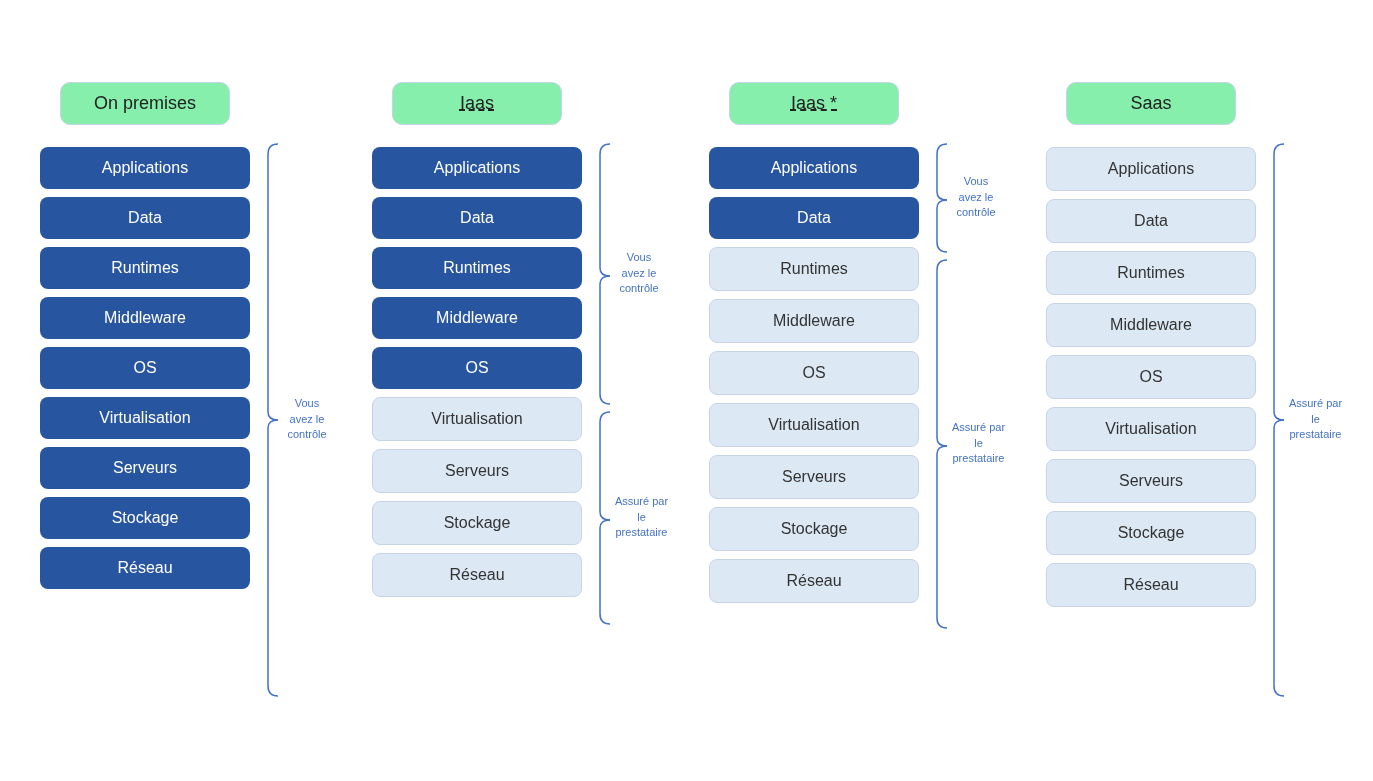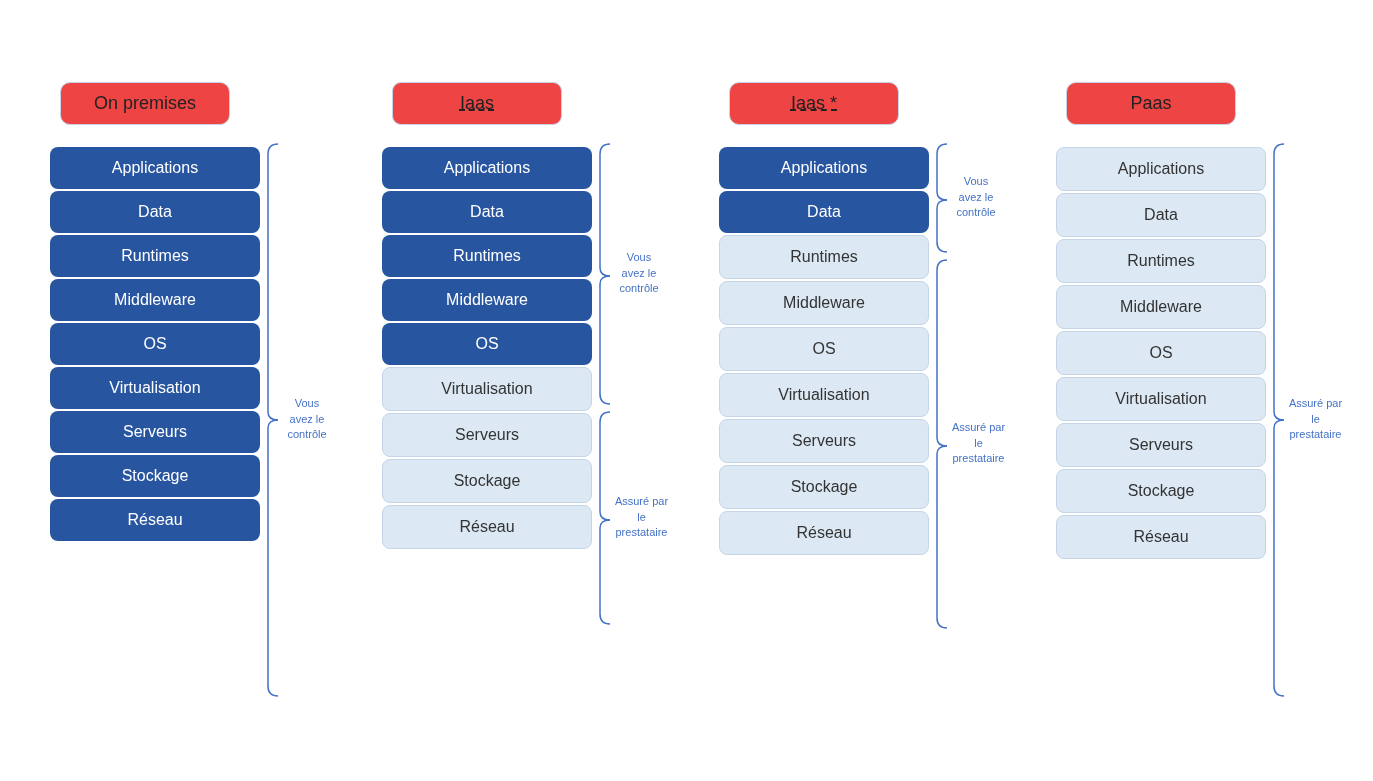--- a/index.html
+++ b/index.html
@@ -27,45 +27,44 @@
       align-items: flex-start;
       position: relative;
     }
     .column {
       display: flex;
       flex-direction: column;
       align-items: center;
       width: 230px;
     }
     .column-title {
-      background: #ef4444;
+      background: #86efac;
       border: 1px solid #c5d5e8;
       border-radius: 10px;
       padding: 10px 30px;
       font-size: 18px;
       color: #222;
       margin-bottom: 22px;
       text-align: center;
       min-width: 170px;
     }
     .title-iaas {
       text-decoration: underline;
       text-decoration-style: dashed;
-      border-radius: 9px;
     }
     .title-paas {
       text-decoration: underline;
       text-decoration-style: dashed;
     }
     .items-list {
       display: flex;
       flex-direction: column;
-      gap: 2px;
+      gap: 8px;
       width: 100%;
-      align-items: flex-end;
+      align-items: center;
     }
     .item {
       width: 210px;
       padding: 12px 10px;
       border-radius: 8px;
       text-align: center;
       font-size: 16px;
       font-weight: 500;
     }
     .item-dark {
@@ -185,21 +184,21 @@
         </svg>
         <div style="font-size:11px;color:#4472c4;text-align:center;line-height:1.4;width:55px;">Assuré par le prestataire</div>
       </div>
     </div>
   </div>
 
   <div class="col-gap"></div>
 
   <div class="column-wrapper">
     <div class="column">
-      <div class="column-title">Paas</div>
+      <div class="column-title">Saas</div>
       <div class="items-list">
         <div class="item item-light">Applications</div>
         <div class="item item-light">Data</div>
         <div class="item item-light">Runtimes</div>
         <div class="item item-light">Middleware</div>
         <div class="item item-light">OS</div>
         <div class="item item-light">Virtualisation</div>
         <div class="item item-light">Serveurs</div>
         <div class="item item-light">Stockage</div>
         <div class="item item-light">Réseau</div>

